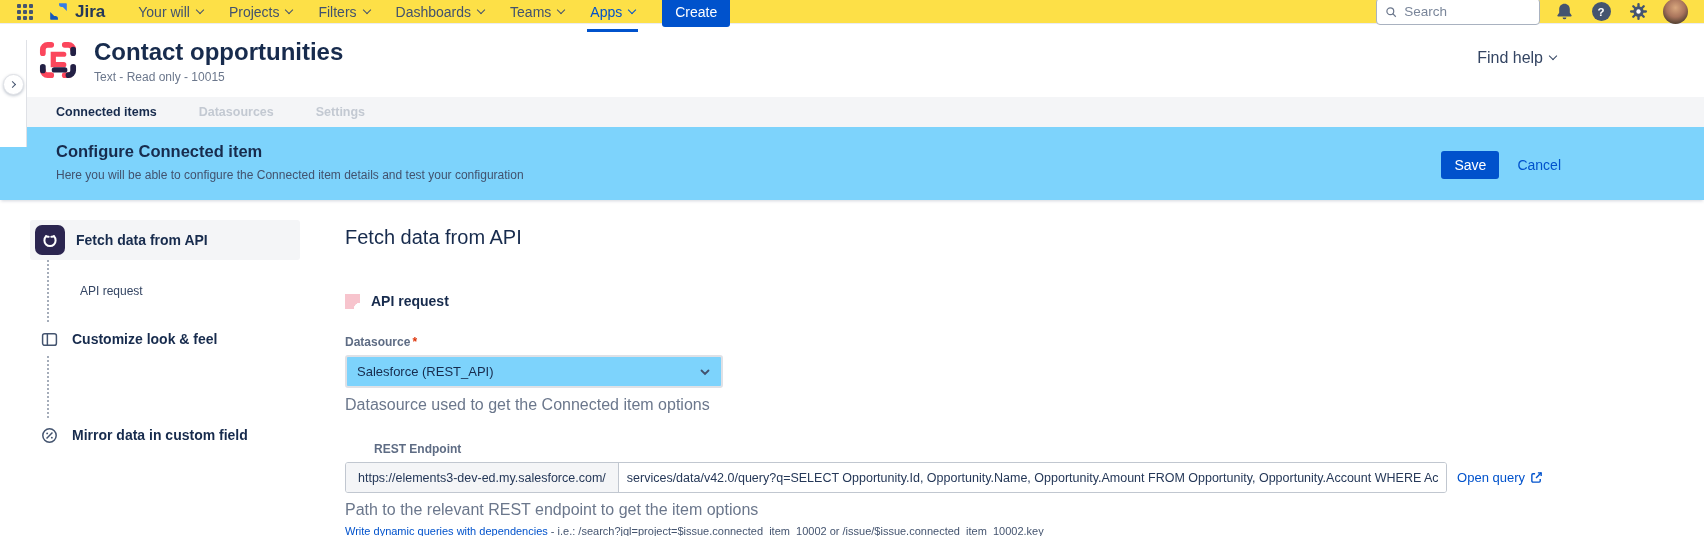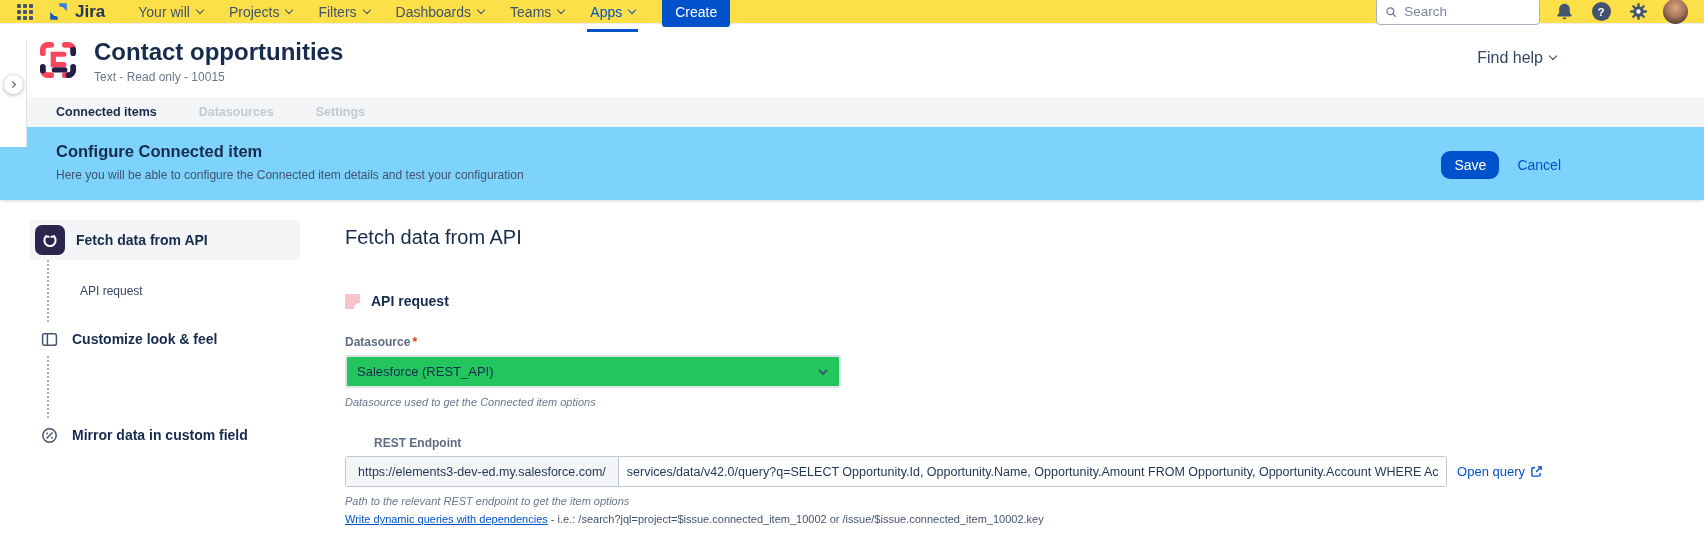--- a/index.html
+++ b/index.html
@@ -57,21 +57,21 @@
   .tabs { height:30px; background:#F4F5F7; display:flex; align-items:center; padding-left:56px; gap:42px; }
   .tab { font-size:12.5px; font-weight:700; color:#C3C9D2; cursor:pointer; }
   .tab.active { color:#172B4D; }
 
   
   .configbar { background:#7dd3fc; padding:15px 143px 18px 56px; display:flex; align-items:flex-start;
                box-shadow:0 2px 3px -1px rgba(9,30,66,.18); position:relative; z-index:2; }
   .cfg-title { font-size:16.5px; font-weight:700; color:#172B4D; }
   .cfg-desc { font-size:12px; color:#42526E; margin-top:7px; }
   .cfg-actions { margin-left:auto; display:flex; align-items:center; gap:18px; margin-top:9px; }
-  .save-btn { background:#0052CC; color:#fff; border:none; border-radius:9px; font-size:14px;
+  .save-btn { background:#0052CC; color:#fff; border:none; border-radius:3px; font-size:14px;
               font-weight:500; padding:6px 13px; cursor:pointer; font-family:inherit; }
   .cancel-link { color:#0052CC; font-size:14px; font-weight:500; cursor:pointer; }
 
   
   .main { display:flex; padding:20px 0 0 30px; background:#fff; }
   .sidebar { width:270px; flex:none; }
   .side-sel { display:flex; align-items:center; gap:11px; background:#F4F5F7; border-radius:3px;
               height:40px; padding-left:5px; cursor:pointer; }
   .side-ic { width:30px; height:30px; border-radius:7px; background:#2B2550; display:flex;
              align-items:center; justify-content:center; flex:none; }
@@ -82,24 +82,24 @@
   .side-row { display:flex; align-items:center; gap:14px; padding-left:11px; height:34px; cursor:pointer; }
 
   .content { margin-left:45px; width:1198px; }
   .content h1 { font-size:20px; font-weight:500; color:#172B4D; margin-top:6px; }
   .section-head { display:flex; align-items:center; gap:11px; margin-top:44px; }
   .pink-ic { width:15px; height:15px; flex:none;
              background:radial-gradient(circle at 100% 100%, rgba(255,255,255,0) 0 6px, #F7C4CD 6.5px); }
   .section-title { font-size:14px; font-weight:700; color:#172B4D; }
   .field-label { font-size:12px; font-weight:600; color:#5E6C84; margin-top:26px; }
   .req { color:#DE350B; margin-left:2px; }
-  .select { margin-top:6px; width:496px; height:33px; background:#22c55e; border:2px solid #DFE1E6;
+  .select { margin-top:6px; width:378px; height:33px; background:#7dd3fc; border:2px solid #DFE1E6;
             border-radius:3px; display:flex; align-items:center; justify-content:space-between;
             padding:0 10px; font-size:13px; color:#172B4D; cursor:pointer; }
-  .help-text { font-size:11px; color:#6B778C; margin-top:8px;font-style:italic; }
+  .help-text { font-size:16px; color:#6B778C; margin-top:8px; }
   .endpoint-label { margin-top:28px;padding-left:29px; }
   .endpoint-row { display:flex; align-items:center; margin-top:6px; }
   .input-group { display:flex; flex:1; border:1px solid #C1C7D0; border-radius:3px; overflow:hidden;
                  height:31px; background:#fff; }
   .prefix { background:#F4F5F7; border-right:1px solid #C1C7D0; display:flex; align-items:center;
             padding:0 12px; font-size:12.5px; color:#253858; white-space:nowrap; }
   .input-group input { flex:1; border:none; outline:none; font-size:12.5px; color:#253858;
                        padding:0 8px; font-family:inherit; min-width:0; }
   .open-query { display:flex; align-items:center; gap:5px; color:#0052CC; font-size:13px;
                 margin-left:10px; white-space:nowrap; cursor:pointer; }

